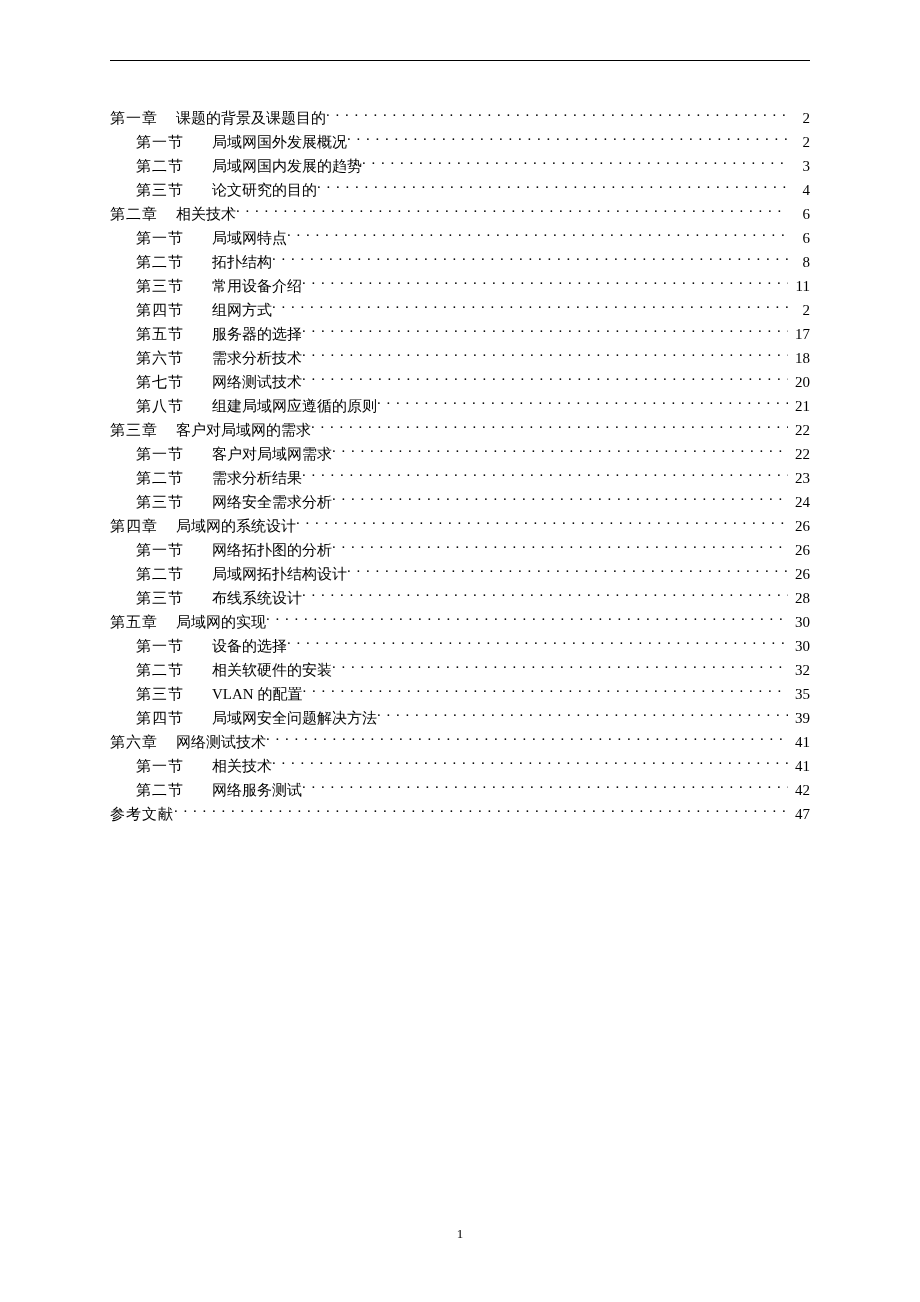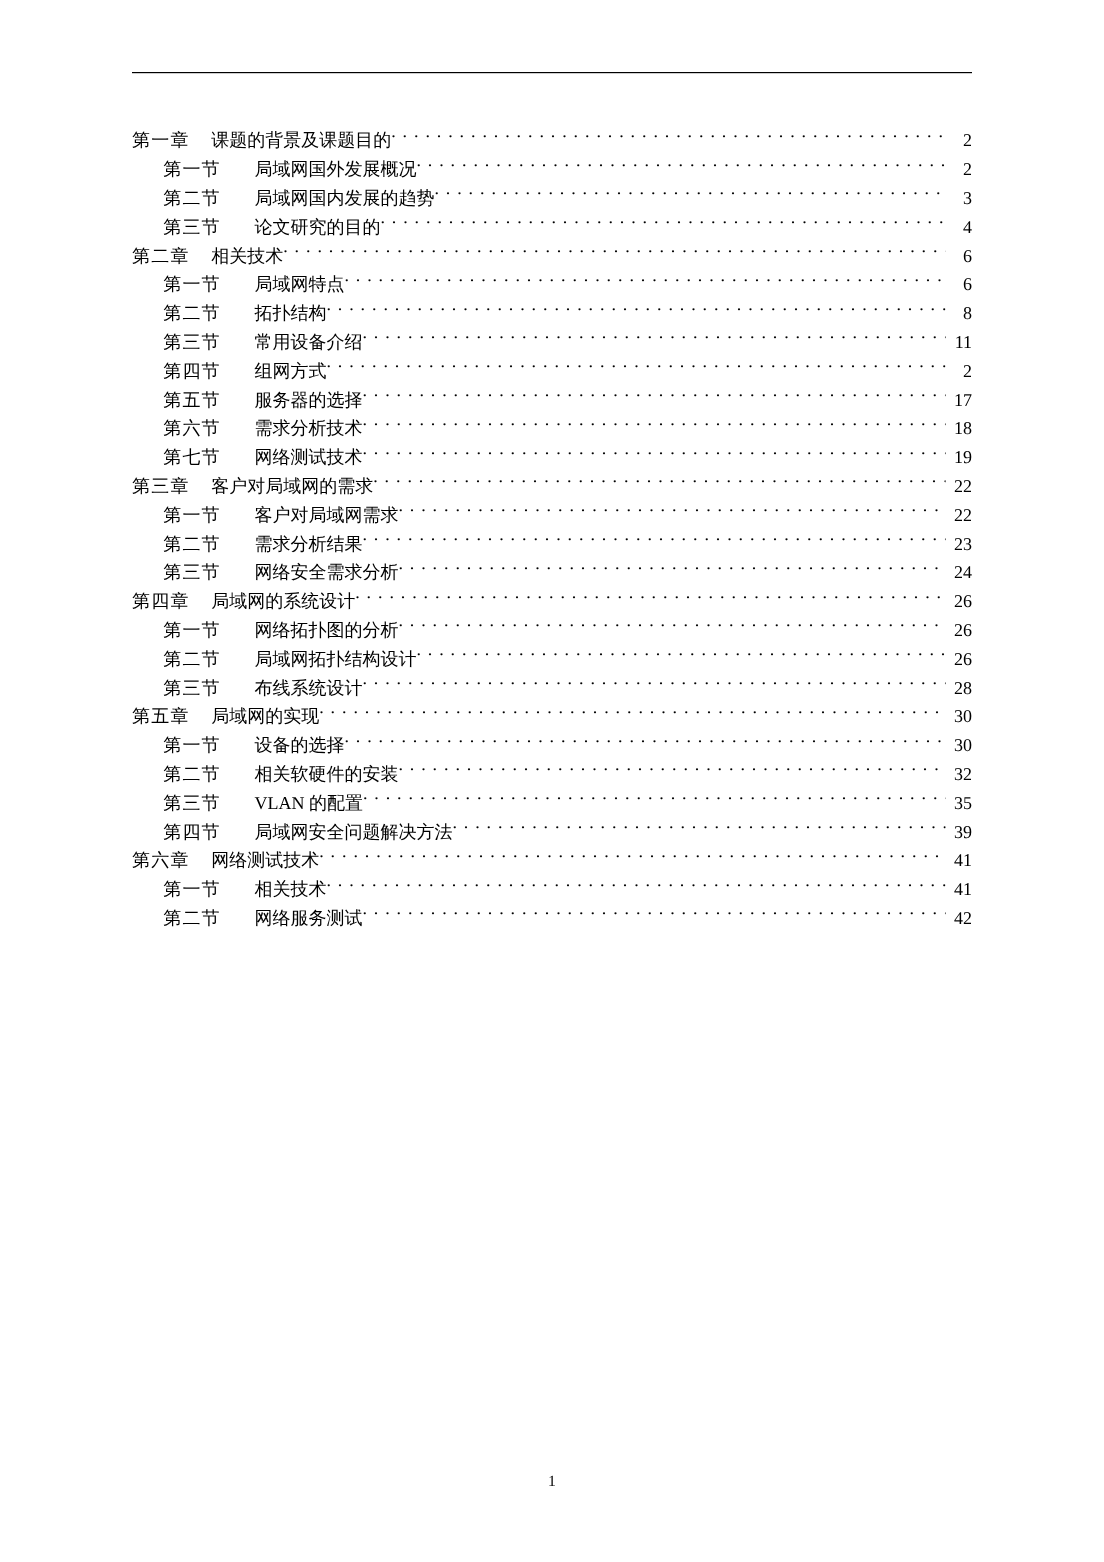--- a/index.html
+++ b/index.html
@@ -156,21 +156,28 @@
         <span class="gap-large"></span>
         <span>需求分析技术</span>
         <span class="leader"></span>
         <span class="page-num">18</span>
       </div>
       <div class="toc-row level1">
         <span class="section-label">第七节</span>
         <span class="gap-large"></span>
         <span>网络测试技术</span>
         <span class="leader"></span>
-        <span class="page-num">19</span>
+        <span class="page-num">20</span>
+      </div>
+      <div class="toc-row level1">
+        <span class="section-label">第八节</span>
+        <span class="gap-large"></span>
+        <span>组建局域网应遵循的原则</span>
+        <span class="leader"></span>
+        <span class="page-num">21</span>
       </div>
       <div class="toc-row level0">
         <span class="chapter-label">第三章</span>
         <span class="gap-small"></span>
         <span>客户对局域网的需求</span>
         <span class="leader"></span>
         <span class="page-num">22</span>
       </div>
       <div class="toc-row level1">
         <span class="section-label">第一节</span>
@@ -269,17 +276,22 @@
         <span>相关技术</span>
         <span class="leader"></span>
         <span class="page-num">41</span>
       </div>
       <div class="toc-row level1">
         <span class="section-label">第二节</span>
         <span class="gap-large"></span>
         <span>网络服务测试</span>
         <span class="leader"></span>
         <span class="page-num">42</span>
+      </div>
+      <div class="toc-row level0">
+        <span class="chapter-label">参考文献</span>
+        <span class="leader"></span>
+        <span class="page-num">47</span>
       </div>
     </div>
 </div>
 
 <div class="footer-pagenum">1</div>
 
 </body></html>

